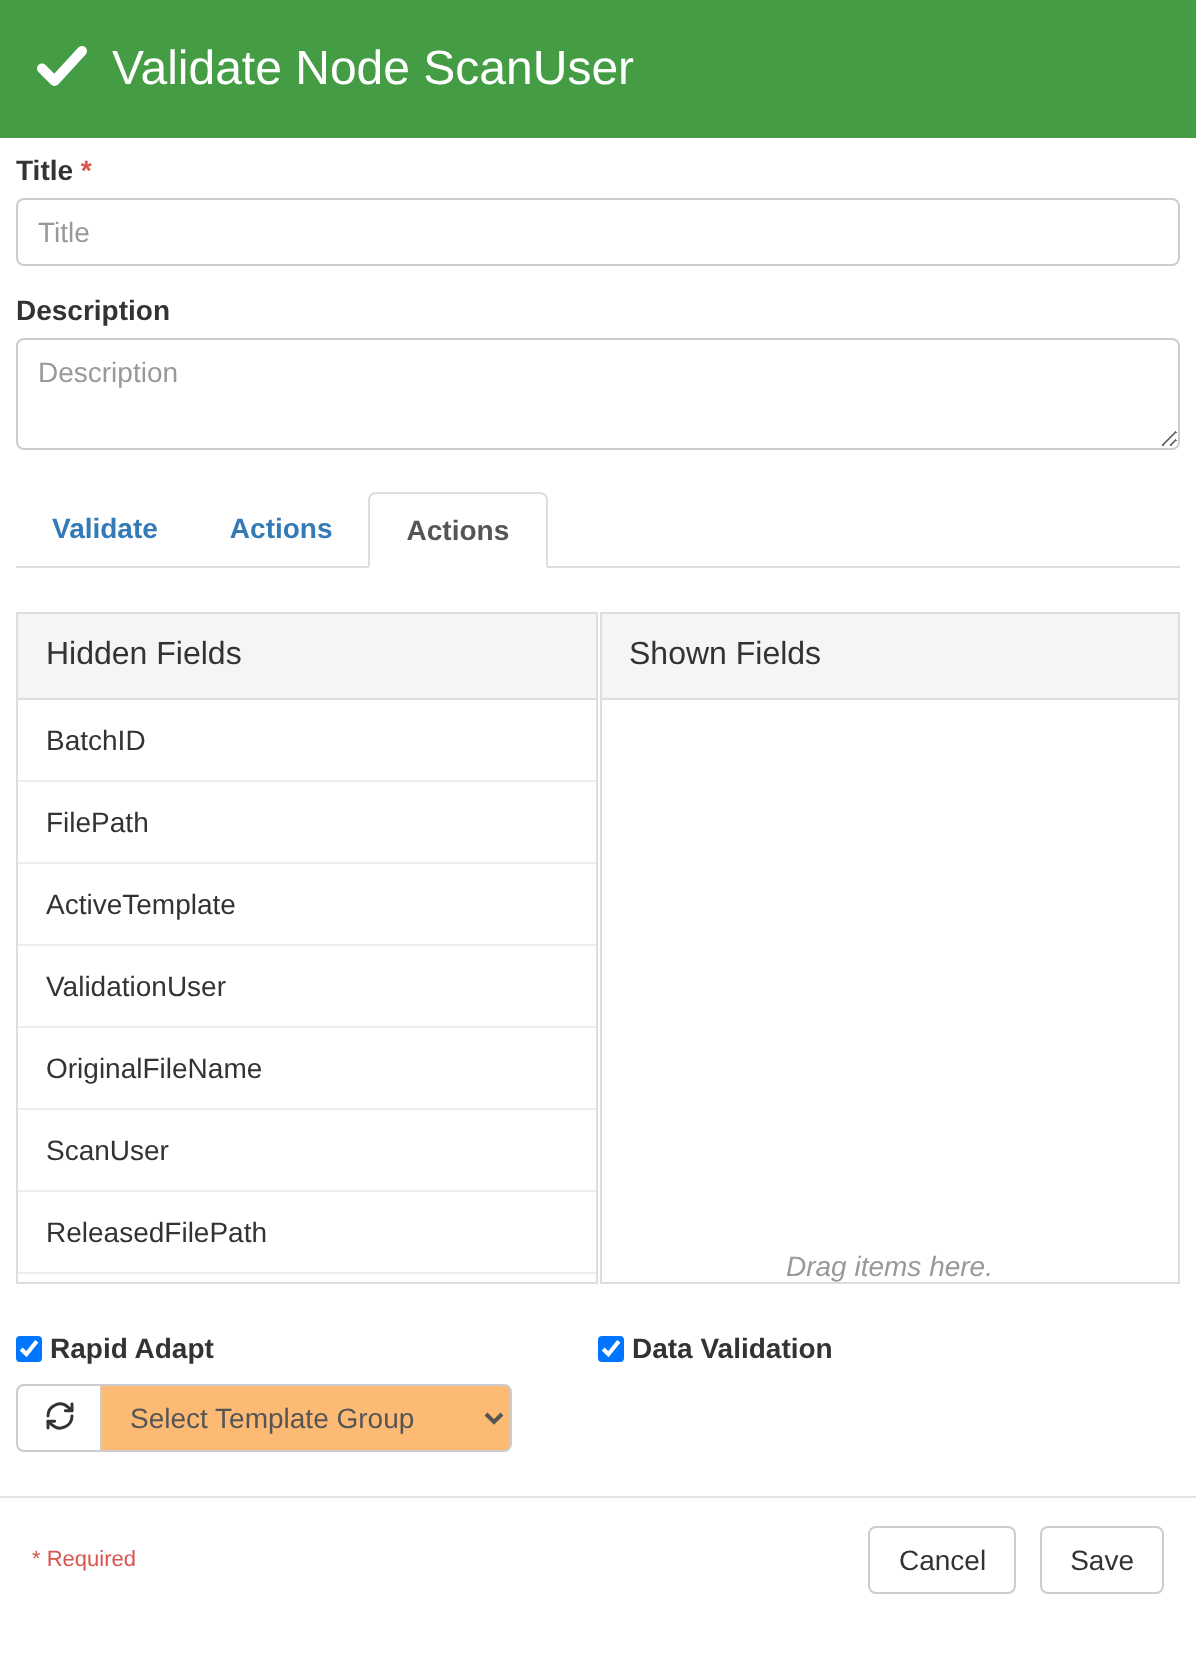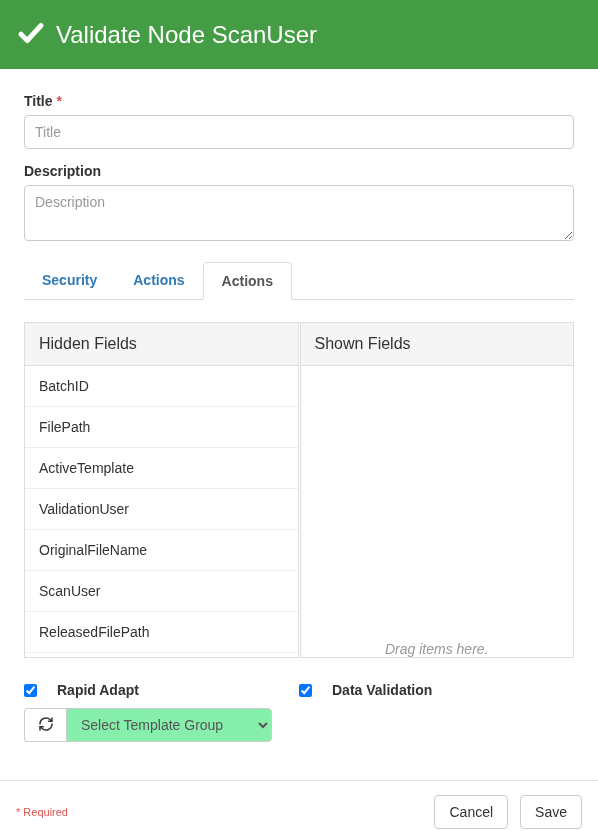--- a/index.html
+++ b/index.html
@@ -2,21 +2,21 @@
 <html><head>
 <meta charset="utf-8">
 <style>
 * { box-sizing: border-box; margin: 0; padding: 0; }
 body { font-family: Arial, Helvetica, sans-serif; font-size: 14px; color: #333; background: #fff; width: 598px; }
 
 .header { background: #449d44; color: #fff; padding: 18px 16px; display: flex; align-items: center; gap: 10px; }
 .header svg { width: 30px; height: 30px; flex-shrink: 0; }
 .header h1 { font-size: 24px; font-weight: normal; }
 
-.content { padding: 24px; }
+.content { padding: 8px; }
 
 .form-group { margin-bottom: 14px; }
 .form-label { font-weight: bold; font-size: 14px; color: #333; display: inline-block; margin-bottom: 6px; }
 .required-star { color: #d9534f; }
 .form-input, .form-textarea { width: 100%; padding: 8px 10px; border: 1px solid #ccc; border-radius: 4px; font-size: 14px; color: #555; font-family: inherit; }
 .form-input::placeholder, .form-textarea::placeholder { color: #999; }
 .form-textarea { resize: both; height: 56px; }
 
 .tabs { border-bottom: 1px solid #ddd; display: flex; margin-top: 18px; }
 .tab { padding: 10px 18px; cursor: pointer; color: #337ab7; font-weight: bold; font-size: 14px; }
@@ -24,27 +24,27 @@
 
 .fields-row { display: flex; gap: 1px; margin-top: 22px; }
 .fields-col { flex: 1; border: 1px solid #ddd; display: flex; flex-direction: column; height: 336px; }
 .fields-col-header { background: #f5f5f5; padding: 12px 14px; border-bottom: 1px solid #ddd; font-size: 16px; color: #333; }
 .fields-col-body { flex: 1; overflow-y: scroll; }
 .fields-col-body.empty { display: flex; align-items: flex-end; justify-content: center; padding-top: 50px; color: #999; font-style: italic; overflow-y: auto; }
 .field-item { padding: 12px 14px; border-bottom: 1px solid #eee; color: #333; cursor: move; }
 
 .checks-row { display: flex; margin-top: 24px; }
 .check-col { flex: 1; }
-.check-label { display: flex; align-items: center; gap: 20px; font-weight: bold; font-size: 14px; cursor: pointer; }
+.check-label { display: flex; align-items: center; gap: 4px; font-weight: bold; font-size: 14px; cursor: pointer; }
 .check-label input { margin: 0; }
 
 .template-row { display: flex; margin-top: 10px; }
 .refresh-btn { width: 42px; height: 34px; border: 1px solid #ccc; border-right: none; border-radius: 4px 0 0 4px; background: #fff; display: flex; align-items: center; justify-content: center; cursor: pointer; }
 .refresh-btn svg { width: 16px; height: 16px; }
-.template-select { height: 34px; border: 1px solid #ccc; border-radius: 0 4px 4px 0; padding: 0 10px; font-size: 14px; color: #555; background: #86efac; width: 206px; }
+.template-select { height: 34px; border: 1px solid #ccc; border-radius: 0 4px 4px 0; padding: 0 10px; font-size: 14px; color: #555; background: #fdba74; width: 206px; }
 
 .footer { border-top: 1px solid #e5e5e5; padding: 14px 16px; display: flex; align-items: center; margin-top: 14px; }
 .required-note { color: #d9534f; font-size: 11px; }
 .footer-btns { margin-left: auto; display: flex; gap: 12px; }
 .btn { padding: 8px 14px; border: 1px solid #ccc; border-radius: 4px; background: #fff; font-size: 14px; color: #333; cursor: pointer; }
 
 
 .fields-col-body::-webkit-scrollbar { width: 16px; }
 .fields-col-body::-webkit-scrollbar-track { background: #f1f1f1; }
 .fields-col-body::-webkit-scrollbar-thumb { background: #c1c1c1; }
@@ -67,21 +67,21 @@
     <label class="form-label"><span>Title</span> <span class="required-star">*</span></label>
     <input type="text" class="form-input" placeholder="Title" style="">
   </div>
 
   <div class="form-group">
     <label class="form-label">Description</label>
     <textarea class="form-textarea" placeholder="Description" style=""></textarea>
   </div>
 
   <div class="tabs">
-    <div class="tab">Security</div>
+    <div class="tab">Validate</div>
     <div class="tab">Actions</div>
     <div class="tab active">Actions</div>
   </div>
 
   <div class="fields-row">
     <div class="fields-col">
       <div class="fields-col-header">Hidden Fields</div>
       <div class="fields-col-body">
         <div class="field-item">BatchID</div>
         <div class="field-item">FilePath</div>

